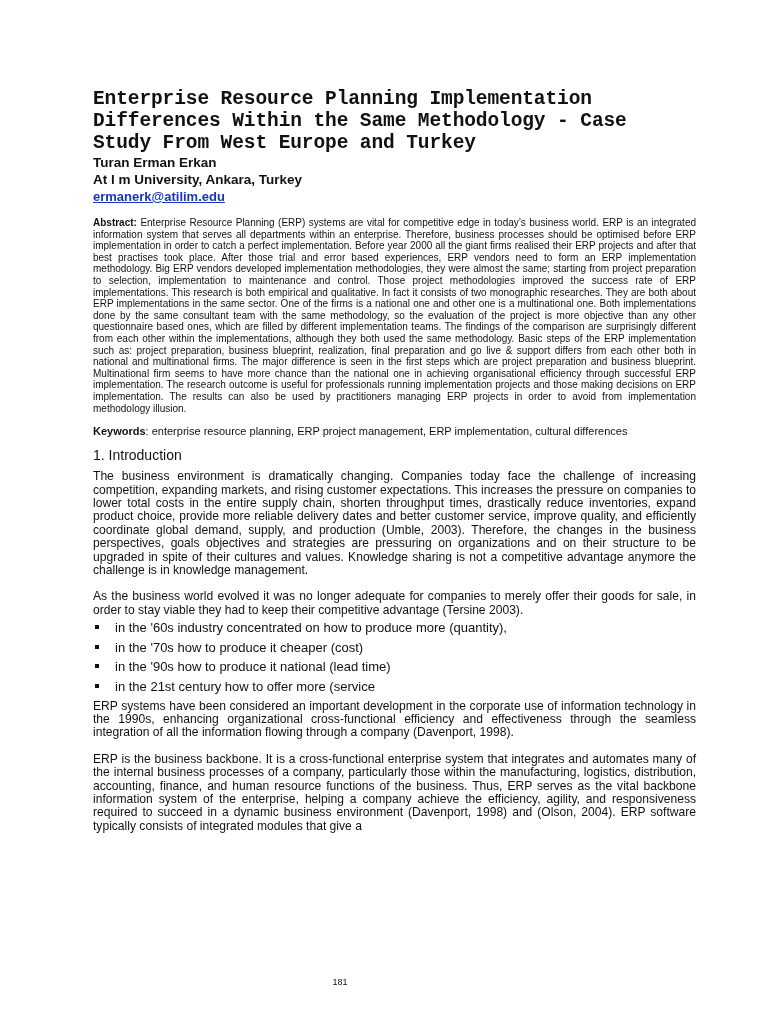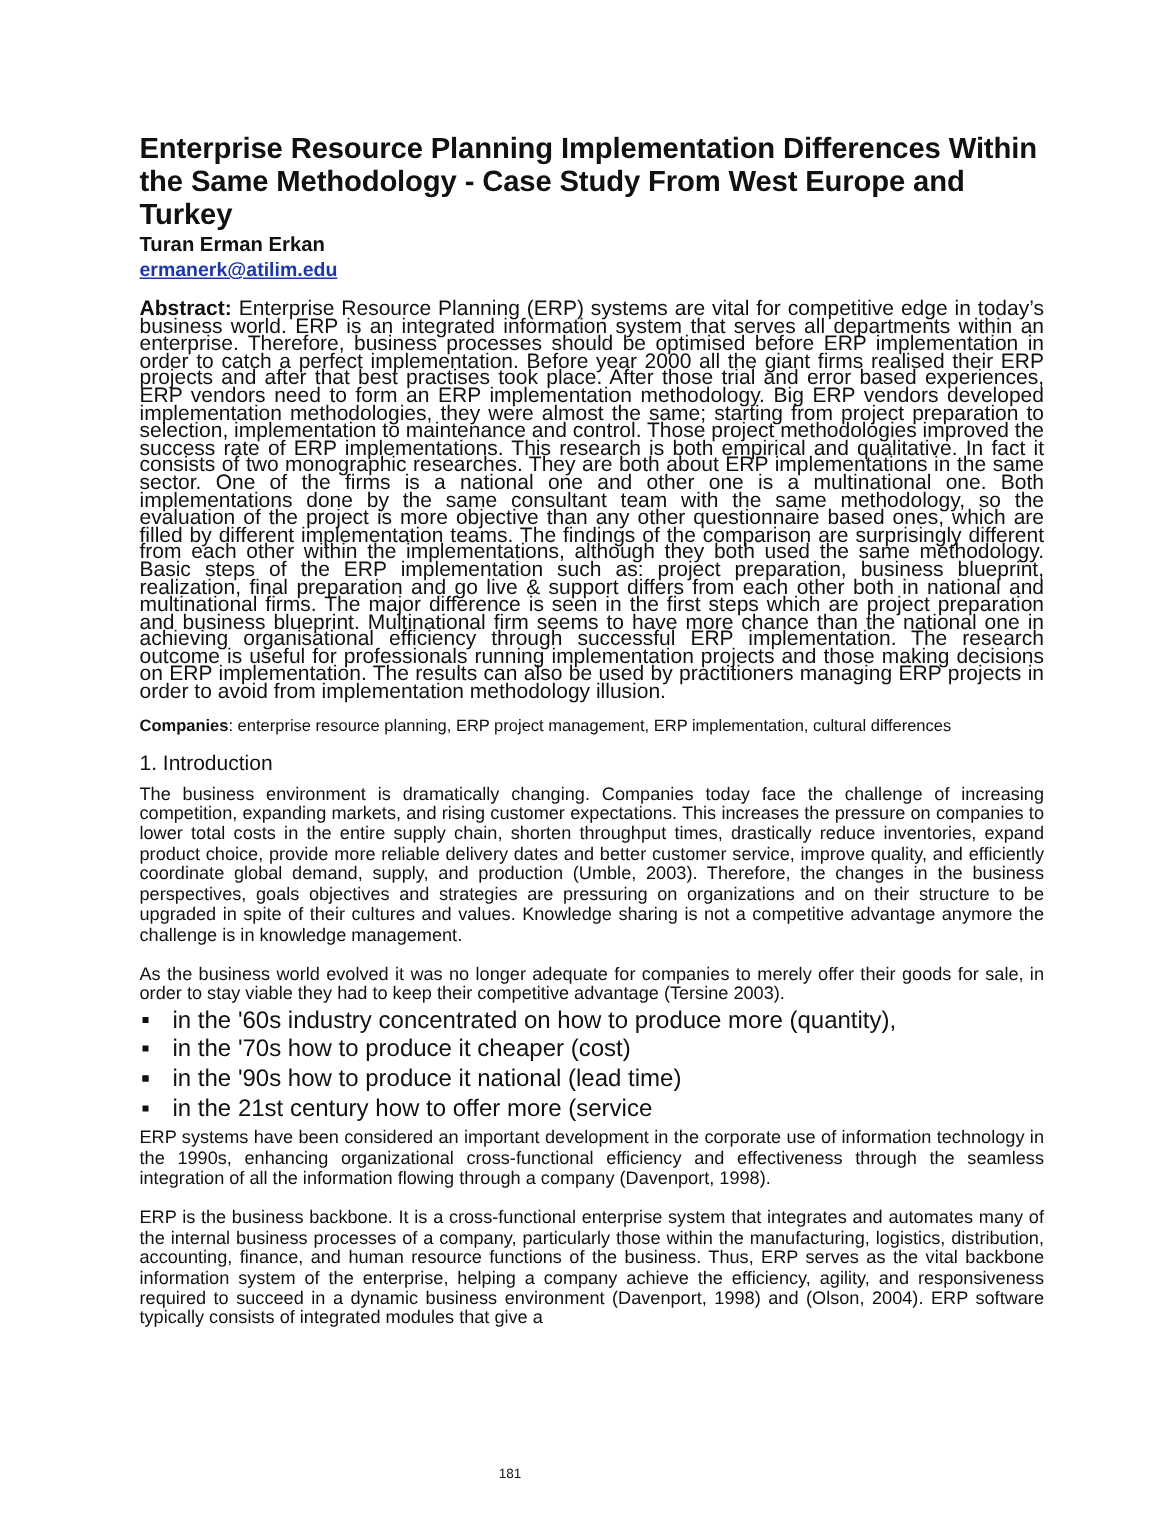--- a/index.html
+++ b/index.html
@@ -1,49 +1,50 @@
 <!DOCTYPE html>
 <html><head>
 <meta charset="utf-8">
 <style>
   html, body { margin:0; padding:0; background:#ffffff; }
   body { width:768px; height:1024px; position:relative; overflow:hidden;
          font-family:"Liberation Sans", sans-serif; color:#111; }
   .page { position:absolute; left:93px; top:88px; width:603px; }
-  .title { font-weight:bold; font-size:19.5px; line-height:22px; margin:0; letter-spacing:-0.1px; }
+  .title { font-weight:bold; font-size:19.5px; line-height:22px; margin:0; letter-spacing:-0.1px;font-family:Liberation Mono, monospace; }
   .author { font-weight:bold; font-size:13.5px; line-height:17px; }
   .email { display:inline-block; font-size:13px; line-height:15px; color:#1a35b8; text-decoration:underline; }
-  .abstract { margin-top:12px; font-size:14px; line-height:11.6px; text-align:justify; }
+  .abstract { margin-top:12px; font-size:10px; line-height:11.6px; text-align:justify; }
   .abstract b { font-weight:bold; }
   .keywords { margin-top:11px; font-size:11px; line-height:12px; }
   h2 { margin:10px 0 0 0; font-size:14px; font-weight:normal; line-height:17px; }
   p.body { margin:6px 0 0 0; font-size:12.1px; line-height:13.4px; text-align:justify; }
   p.gap { margin-top:13px; }
   ul.bul { list-style:none; margin:4px 0 0 0; padding:0; }
-  ul.bul li { position:relative; padding-left:22px; font-size:16px; line-height:13.4px; margin-bottom:6.2px; }
+  ul.bul li { position:relative; padding-left:22px; font-size:13px; line-height:13.4px; margin-bottom:6.2px; }
   ul.bul li .sq { position:absolute; left:2px; top:4px; width:4px; height:4px; background:#111; }
   .pagenum { position:absolute; left:0; width:680px; top:977px; text-align:center; font-size:9px; color:#111; }
 </style>
 </head>
 <body>
 
 <div class="page">
   <h1 class="title">Enterprise Resource Planning Implementation Differences Within the Same Methodology - Case Study From West Europe and Turkey</h1>
 
   <div class="author">
     <div>Turan Erman Erkan</div>
+    <div>At l m University, Ankara, Turkey</div>
     <a class="email">ermanerk@atilim.edu</a>
   </div>
 
   <div class="abstract">
     <b>Abstract:</b>
     <span>Enterprise Resource Planning (ERP) systems are vital for competitive edge in today’s business world. ERP is an integrated information system that serves all departments within an enterprise. Therefore, business processes should be optimised before ERP implementation in order to catch a perfect implementation. Before year 2000 all the giant firms realised their ERP projects and after that best practises took place. After those trial and error based experiences, ERP vendors need to form an ERP implementation methodology. Big ERP vendors developed implementation methodologies, they were almost the same; starting from project preparation to selection, implementation to maintenance and control. Those project methodologies improved the success rate of ERP implementations. This research is both empirical and qualitative. In fact it consists of two monographic researches. They are both about ERP implementations in the same sector. One of the firms is a national one and other one is a multinational one. Both implementations done by the same consultant team with the same methodology, so the evaluation of the project is more objective than any other questionnaire based ones, which are filled by different implementation teams. The findings of the comparison are surprisingly different from each other within the implementations, although they both used the same methodology. Basic steps of the ERP implementation such as: project preparation, business blueprint, realization, final preparation and go live &amp; support differs from each other both in national and multinational firms. The major difference is seen in the first steps which are project preparation and business blueprint. Multinational firm seems to have more chance than the national one in achieving organisational efficiency through successful ERP implementation. The research outcome is useful for professionals running implementation projects and those making decisions on ERP implementation. The results can also be used by practitioners managing ERP projects in order to avoid from implementation methodology illusion.</span>
   </div>
 
-  <div class="keywords"><b>Companies</b><span>: enterprise resource planning, ERP project management, ERP implementation, cultural differences</span></div>
+  <div class="keywords"><b>Keywords</b><span>: enterprise resource planning, ERP project management, ERP implementation, cultural differences</span></div>
 
   <h2>1.  Introduction</h2>
 
   <p class="body">The business environment is dramatically changing. Companies today face the challenge of increasing competition, expanding markets, and rising customer expectations. This increases the pressure on companies to lower total costs in the entire supply chain, shorten throughput times, drastically reduce inventories, expand product choice, provide more reliable delivery dates and better customer service, improve quality, and efficiently coordinate global demand, supply, and production (Umble, 2003). Therefore, the changes in the business perspectives, goals objectives and strategies are pressuring on organizations and on their structure to be upgraded in spite of their cultures and values. Knowledge sharing is not a competitive advantage anymore the challenge is in knowledge management.</p>
   <p class="body gap">As the business world evolved it was no longer adequate for companies to merely offer their goods for sale, in order to stay viable they had to keep their competitive advantage (Tersine 2003).</p>
 
   <ul class="bul">
     <li><span class="sq"></span><span>in the '60s industry concentrated on how to produce more (quantity),</span></li>
     <li><span class="sq"></span><span>in the '70s how to produce it cheaper (cost)</span></li>
     <li><span class="sq"></span></li>

